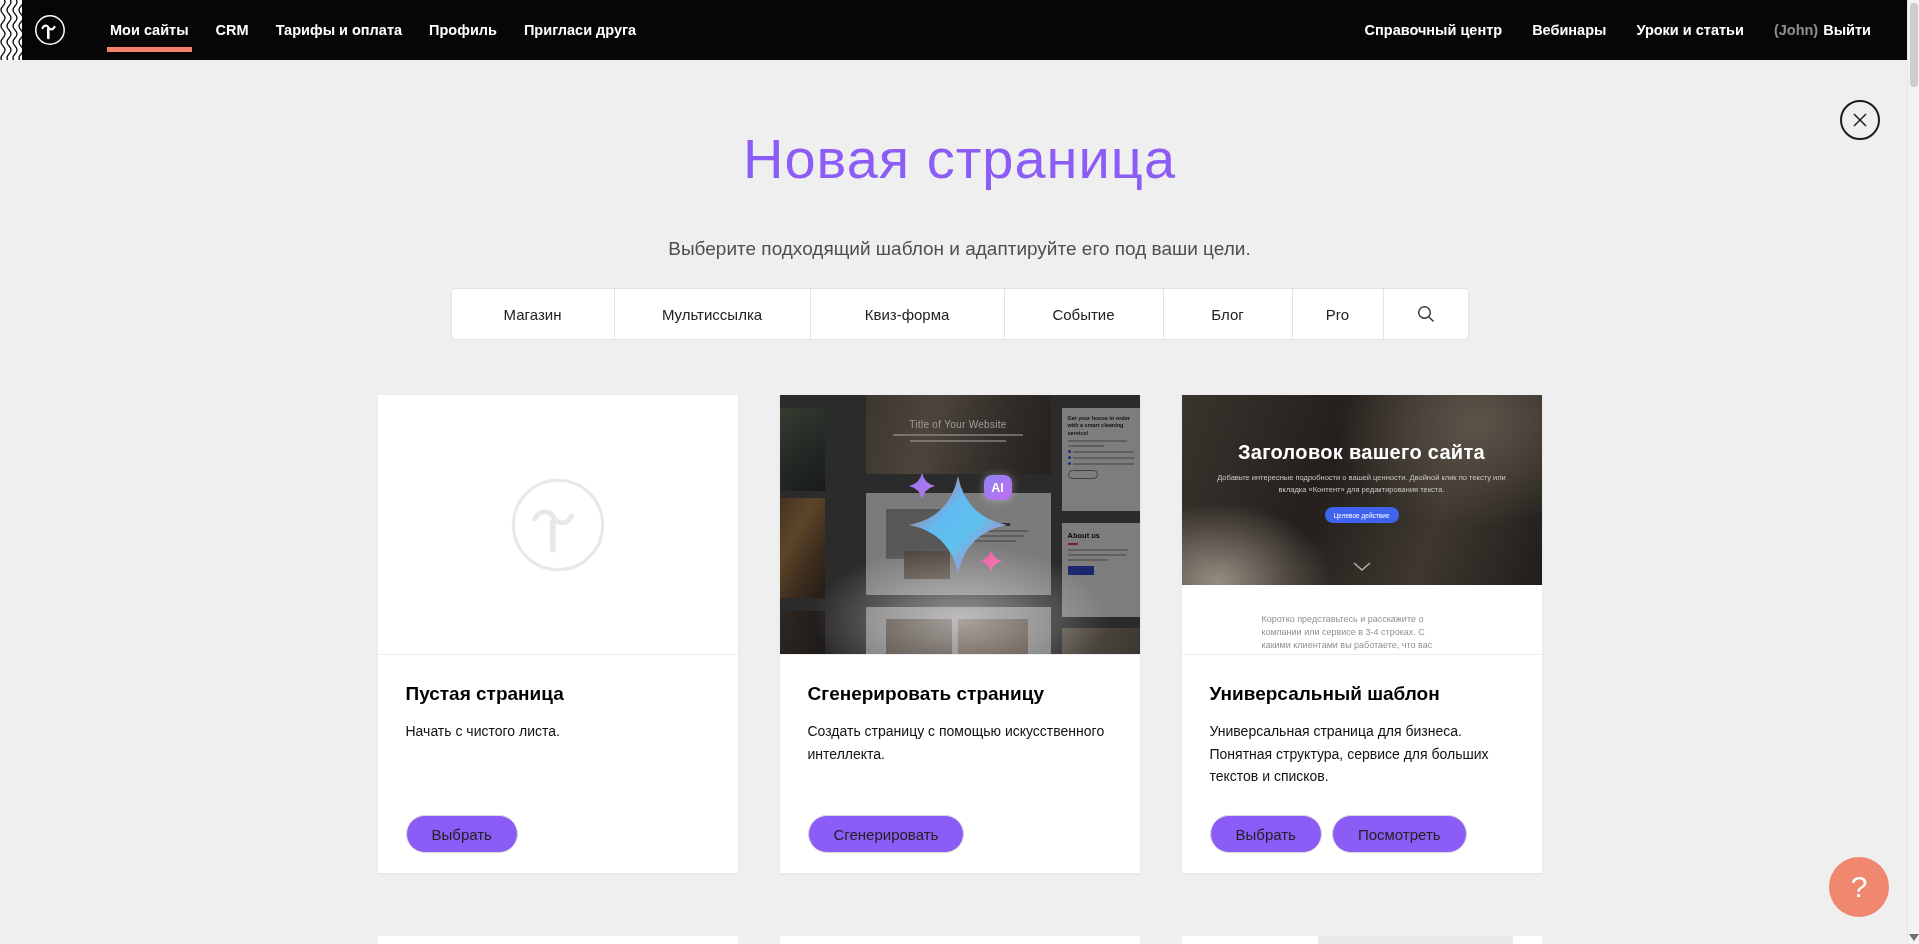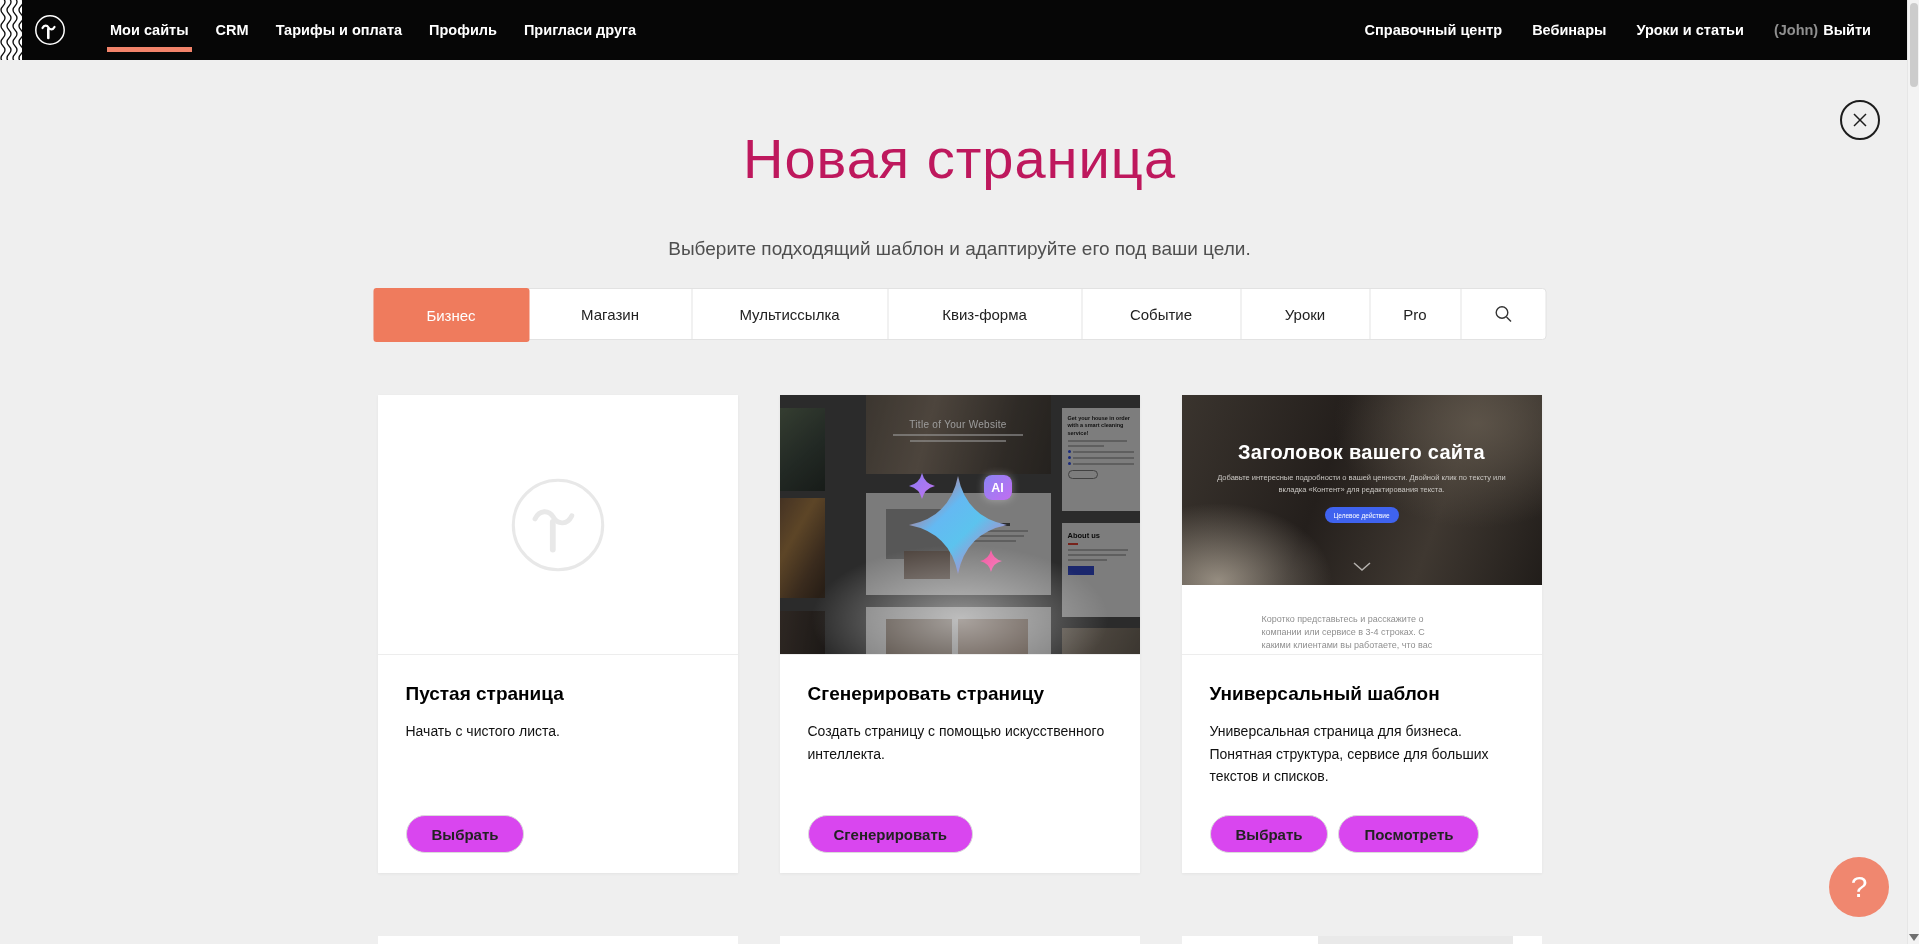--- a/index.html
+++ b/index.html
@@ -15,21 +15,21 @@
   .nav-item { position:relative; height:44px; display:flex; align-items:center;
               color:#fff; font-size:14.5px; font-weight:700; cursor:pointer; white-space:nowrap; }
   .nav-item .underline { position:absolute; left:-3px; right:-3px; bottom:0; height:5px; background:#f2836a; }
   .nav-right { margin-left:auto; margin-right:36px; display:flex; gap:30px; align-items:center; }
   .nav-user { display:flex; gap:5px; }
   .nav-user .uname { color:#8f8f8f; font-size:14.5px; font-weight:700; }
   .nav-user .logout { color:#fff; font-size:14.5px; font-weight:700; cursor:pointer; }
 
   
   .page-title { position:absolute; top:126px; left:0; width:100%; text-align:center;
-                font-size:56px; font-weight:300; color:#be185d; letter-spacing:1px; }
+                font-size:56px; font-weight:300; color:#8b5cf6; letter-spacing:1px; }
   .page-subtitle { position:absolute; top:238px; left:0; width:100%; text-align:center;
                    font-size:19px; font-weight:300; color:#4f4f4f; }
 
   
   .close-btn { position:absolute; left:1840px; top:100px; width:40px; height:40px; border-radius:50%;
                border:2px solid #1d1d1d; background:transparent; display:flex; align-items:center;
                justify-content:center; cursor:pointer; z-index:15; }
 
   
   .tabs { position:absolute; top:288px; left:50%; transform:translateX(-50%); height:52px;
@@ -44,23 +44,23 @@
   
   .cards { position:absolute; top:395px; left:50%; transform:translateX(-50%);
            display:flex; gap:42px; }
   .card { width:360px; height:478px; background:#fff; position:relative;
           box-shadow:0 1px 3px rgba(0,0,0,.05); }
   .preview { position:relative; height:260px; overflow:hidden; border-bottom:1px solid #ededed; background:#fff; }
   .info { padding:28px; }
   .card-title { font-size:19px; font-weight:700; color:#000; }
   .card-desc { margin-top:15px; font-size:14px; line-height:1.62; color:#111; font-weight:300; }
   .card-buttons { position:absolute; left:28px; bottom:20px; display:flex; gap:10px; }
-  .pill-btn { height:38px; padding:0 25px; border:1px solid #dadada; border-radius:20px; background:#d946ef;
+  .pill-btn { height:38px; padding:0 25px; border:1px solid #dadada; border-radius:20px; background:#8b5cf6;
               font-size:15px; color:#222; display:flex; align-items:center; cursor:pointer;
-              font-family:"Liberation Sans", sans-serif;font-weight:bold; }
+              font-family:"Liberation Sans", sans-serif; }
 
   
   .ghost-logo { position:absolute; left:50%; top:50%; transform:translate(-50%,-50%); width:98px; height:98px; }
 
   
   .ai-preview { background:#2b2b2b; }
   .masonry { position:absolute; inset:0; filter:brightness(.62); }
   .thumb { position:absolute; }
   .tl1 { left:0; top:13px; width:45px; height:83px; background:linear-gradient(140deg,#55634f 0%,#37423a 55%,#252c27 100%); }
   .tl2 { left:0; top:103px; width:45px; height:100px; background:linear-gradient(120deg,#6e5138 0%,#96703f 35%,#5d452f 70%,#3a2c20 100%); }
@@ -186,26 +186,25 @@
   <div class="page-subtitle">Выберите подходящий шаблон и адаптируйте его под ваши цели.</div>
 
   <button class="close-btn">
     <svg width="16" height="16" viewBox="0 0 16 16">
       <line x1="2" y1="2" x2="14" y2="14" stroke="#1d1d1d" stroke-width="1.5"></line>
       <line x1="14" y1="2" x2="2" y2="14" stroke="#1d1d1d" stroke-width="1.5"></line>
     </svg>
   </button>
 
   <div class="tabs">
-    <div class="tab tw0 active">Бизнес</div>
     <div class="tab tw1">Магазин</div>
     <div class="tab tw2">Мультиссылка</div>
     <div class="tab tw3">Квиз-форма</div>
     <div class="tab tw4">Событие</div>
-    <div class="tab tw5">Уроки</div>
+    <div class="tab tw5">Блог</div>
     <div class="tab tw6">Pro</div>
     <div class="tab tw7">
       <svg width="20" height="20" viewBox="0 0 20 20">
         <circle cx="8.5" cy="8.5" r="5.8" fill="none" stroke="#333" stroke-width="1.4"></circle>
         <line x1="13" y1="13" x2="17.5" y2="17.5" stroke="#333" stroke-width="1.4"></line>
       </svg>
     </div>
   </div>
 
   <div class="cards">

